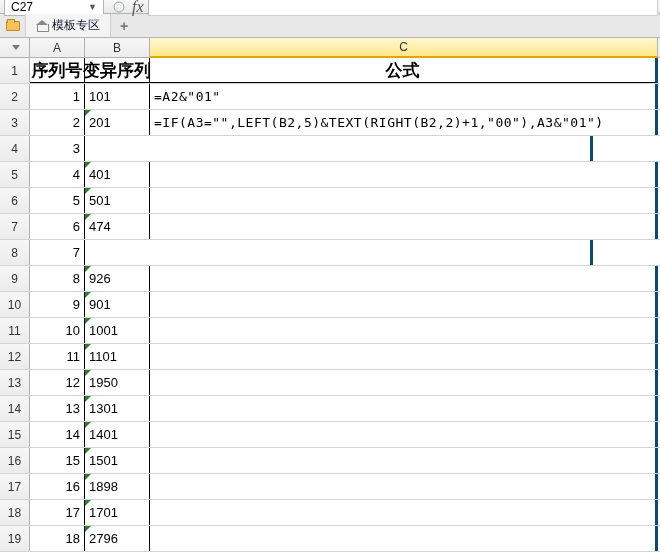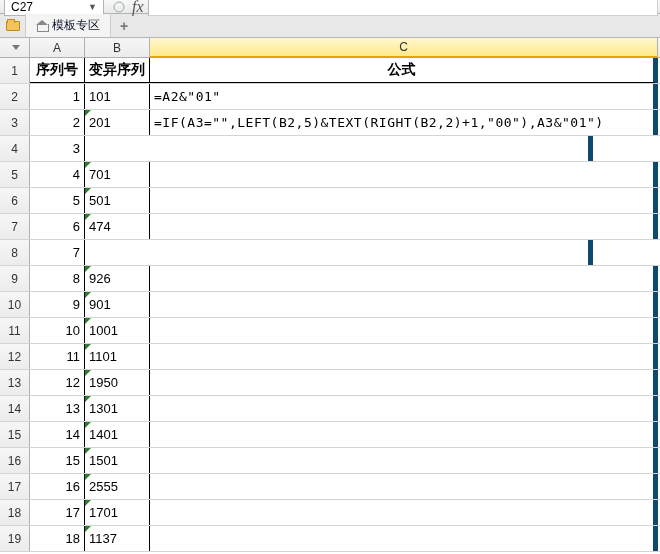--- a/index.html
+++ b/index.html
@@ -136,30 +136,30 @@
     justify-content: center;
     background: linear-gradient(#f6f6f6,#ececec);
     border-right: 1px solid #b0b0b0;
     font-family: Arial, sans-serif;
     color: #333;
   }
   .cell {
     display: flex;
     align-items: center;
     padding: 0 4px;
-    border-right: 5px solid #0c4a6e;
+    border-right: 3px solid #0c4a6e;
     font-size: 13px;
     font-family: "SimSun","宋体",Arial,sans-serif;
     white-space: nowrap;
     overflow: visible;
     position: relative;
   }
   .hdrcell {
     font-weight: bold;
-    font-size: 14px;
+    font-size: 17px;
     border-bottom: 1px solid #000;
   }
   .center { justify-content: center; }
   .right { justify-content: flex-end; }
   .thick-right { border-right: 1px solid #000; }
   .flag {
     position:absolute;
     top:0;left:0;
     width:0;height:0;
     border-top:6px solid #2e7d32;
@@ -254,21 +254,21 @@
       <div class="row">
         <div class="rowh">4</div>
         <div class="cell colA right thick-right">3</div>
         <div class="cell colC fmono"></div>
       </div>
       <div class="row">
         <div class="rowh">5</div>
         <div class="cell colA right thick-right">4</div>
         <div class="cell colB thick-right">
           <span class="flag"></span>
-          <span>701</span>
+          <span>401</span>
         </div>
         <div class="cell colC fmono"></div>
       </div>
       <div class="row">
         <div class="rowh">6</div>
         <div class="cell colA right thick-right">5</div>
         <div class="cell colB thick-right">
           <span class="flag"></span>
           <span>501</span>
         </div>
@@ -358,36 +358,36 @@
           <span class="flag"></span>
           <span>1501</span>
         </div>
         <div class="cell colC fmono"></div>
       </div>
       <div class="row">
         <div class="rowh">17</div>
         <div class="cell colA right thick-right">16</div>
         <div class="cell colB thick-right">
           <span class="flag"></span>
-          <span>2555</span>
+          <span>1898</span>
         </div>
         <div class="cell colC fmono"></div>
       </div>
       <div class="row">
         <div class="rowh">18</div>
         <div class="cell colA right thick-right">17</div>
         <div class="cell colB thick-right">
           <span class="flag"></span>
           <span>1701</span>
         </div>
         <div class="cell colC fmono"></div>
       </div>
       <div class="row">
         <div class="rowh">19</div>
         <div class="cell colA right thick-right">18</div>
         <div class="cell colB thick-right">
           <span class="flag"></span>
-          <span>1137</span>
+          <span>2796</span>
         </div>
         <div class="cell colC fmono"></div>
       </div>
     </div>
 </div>
 
 </body></html>

